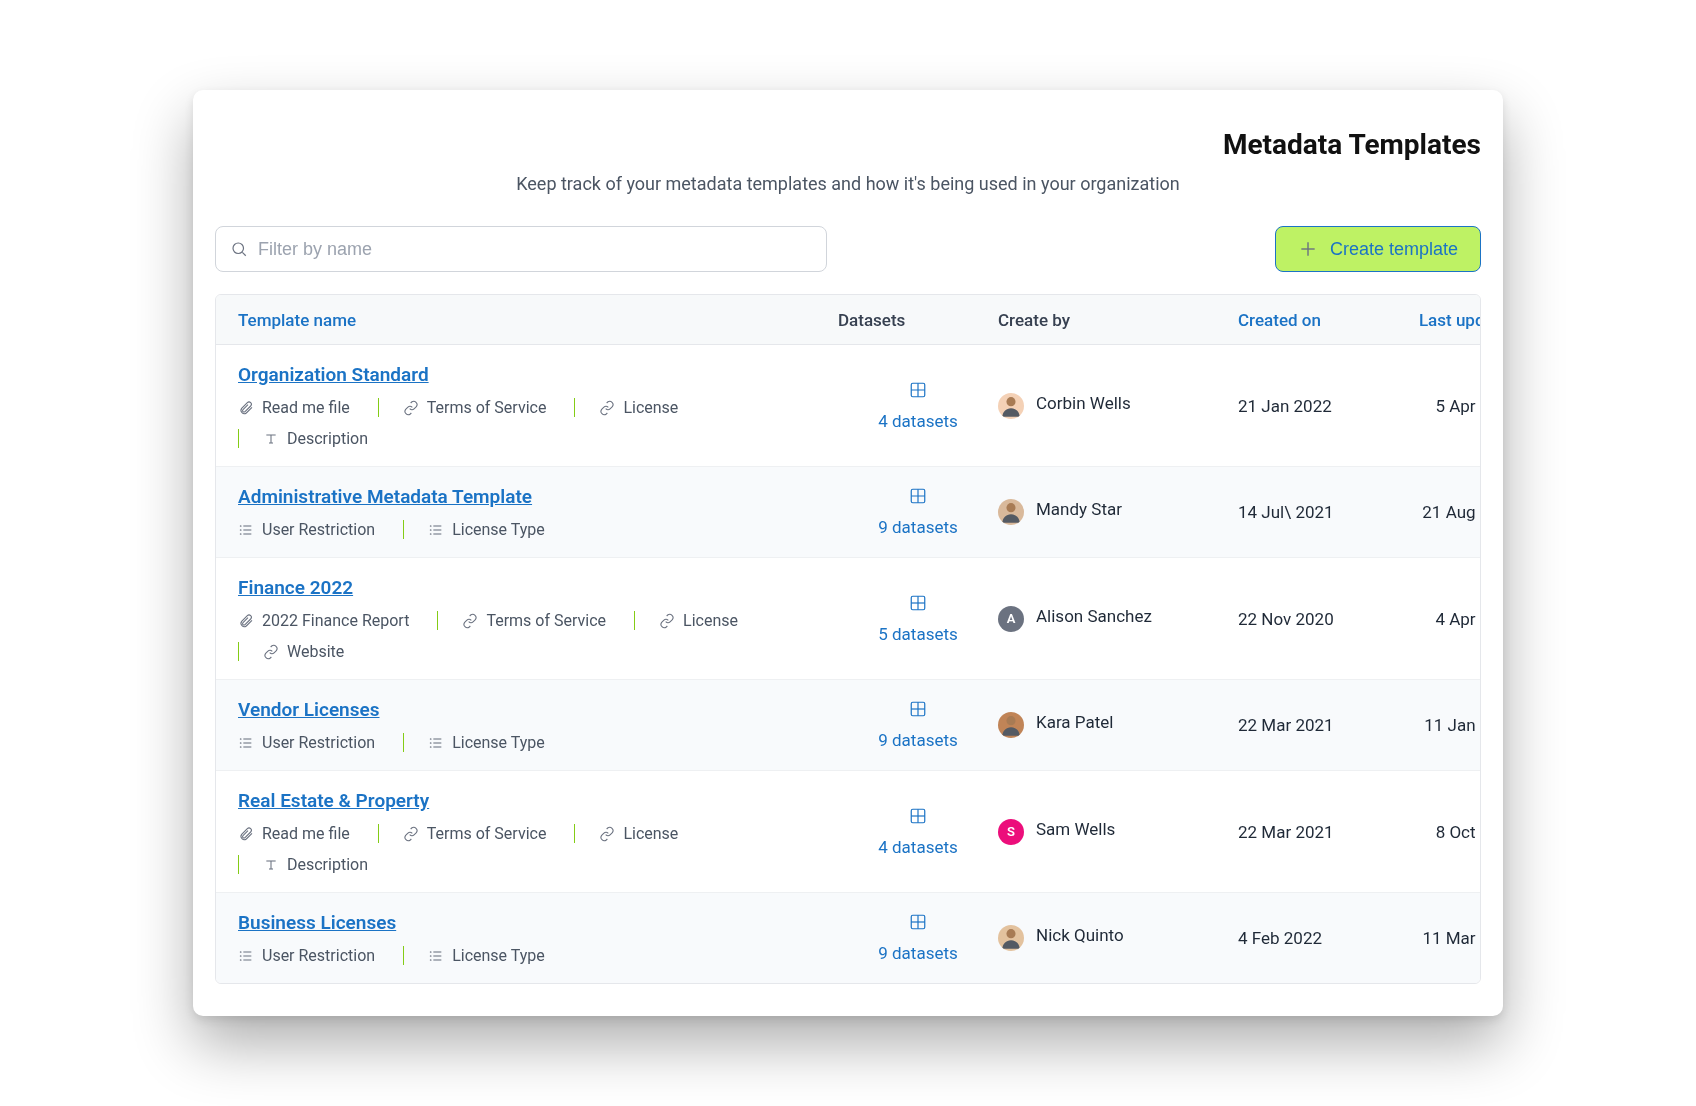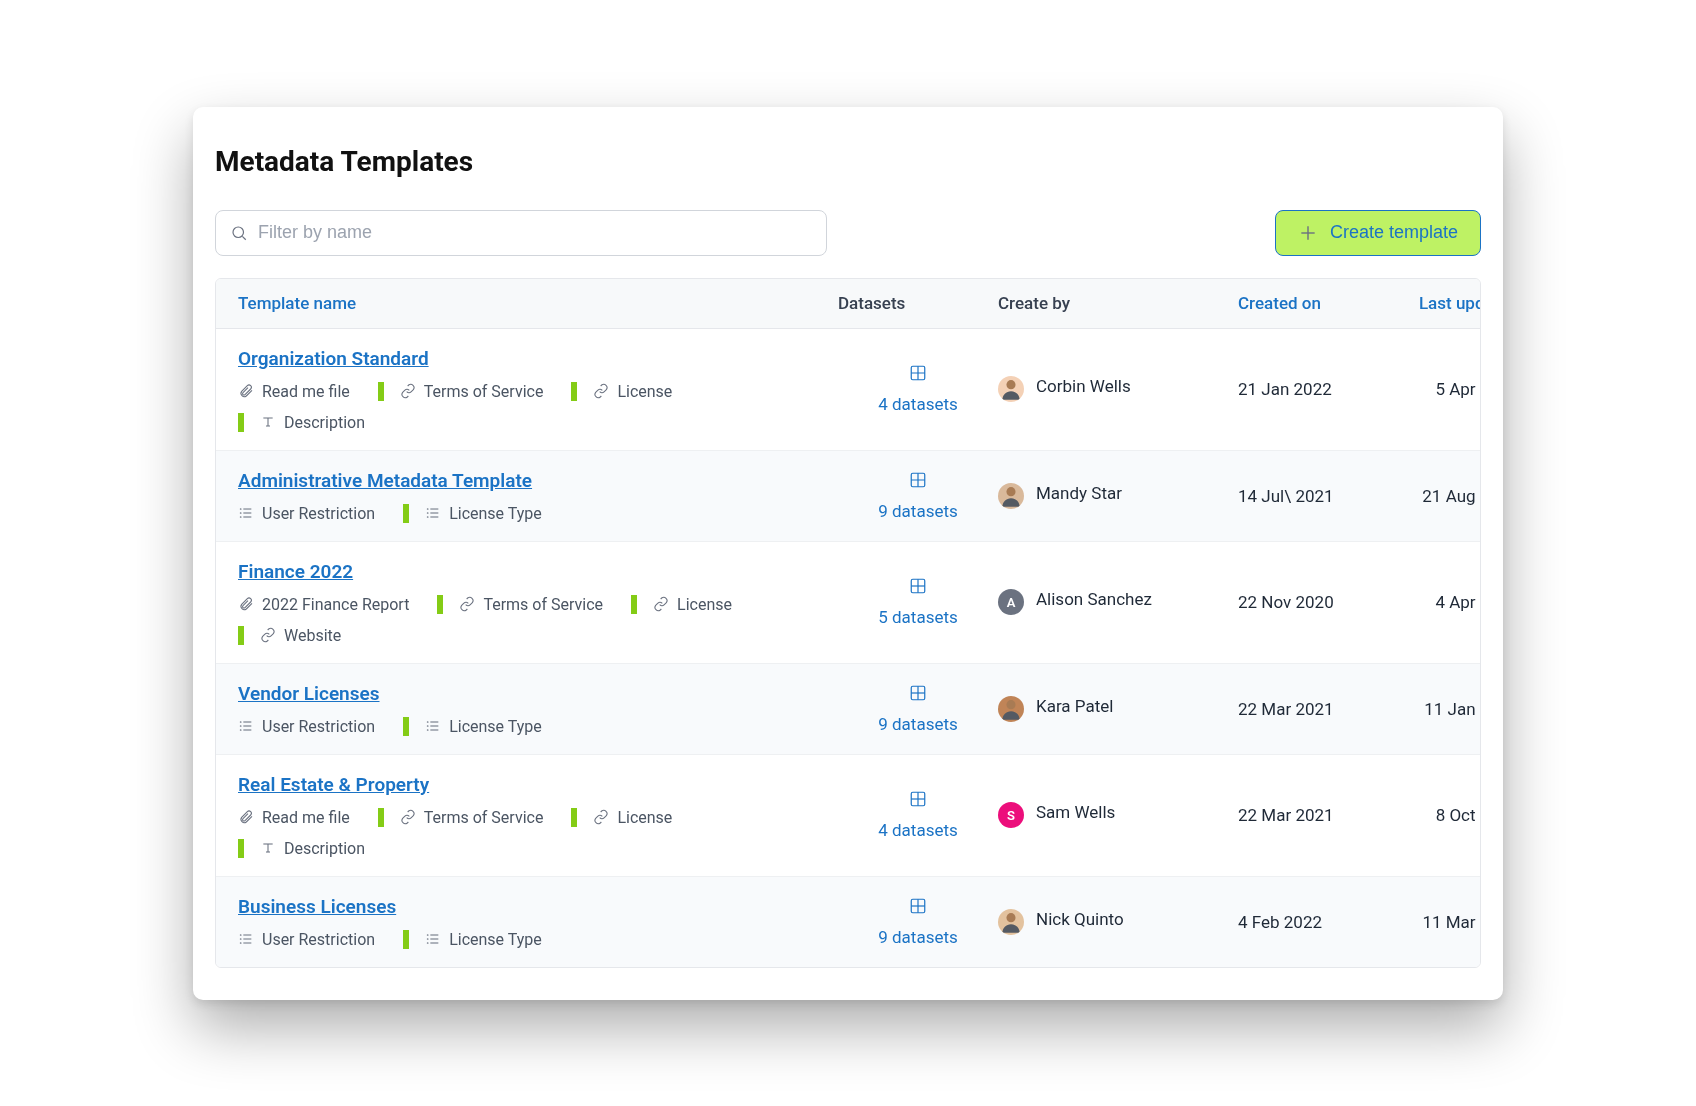--- a/index.html
+++ b/index.html
@@ -20,21 +20,21 @@
     width:1310px;
     background:#fff;
     border-radius:10px;
     padding:38px 22px 32px 22px;
     box-shadow: 0 28px 60px rgba(0,0,0,0.32), 0 4px 10px rgba(0,0,0,0.1);
   }
 
   .page-title {
     font-size:28px;
     font-weight:700;
-    text-align:left;
+    text-align:right;
     color:#111;
   }
   .page-sub {
     margin-top:12px;
     text-align:center;
     font-size:18px;
     color:#4b5563;
   }
 
   .toolbar {
@@ -134,22 +134,22 @@
     color:#4b5563;
     align-items:center;
   }
   .chip {
     display:flex;
     align-items:center;
     gap:8px;
     padding-right:16px;
   }
   .chip + .chip {
-    border-left:6px solid #84cc16;
-    padding-left:16px;
+    border-left:1px solid #84cc16;
+    padding-left:24px;
     text-align:right;
   }
   .ic { display:inline-flex; color:#6b7280; }
 
   .datasets {
     display:flex;
     align-items:center;
     gap:12px;
     color:#1b73c5;
     font-size:17px;
@@ -184,20 +184,21 @@
   .svg18 svg { width:18px; height:18px; stroke:currentColor; fill:none; stroke-width:1.6; }
   .svg20 svg { width:20px; height:20px; stroke:currentColor; fill:none; stroke-width:1.7; }
 </style>
 </head>
 <body>
 
 <div class="stage">
   <div class="panel">
 
     <h1 class="page-title">Metadata Templates</h1>
+    <p class="page-sub">Keep track of your metadata templates and how it's being used in your organization</p>
 
     <div class="toolbar">
       <div class="search-field svg18">
         <span class="ic">
           <svg viewBox="0 0 24 24">
               <circle cx="11" cy="11" r="7"></circle>
               <line x1="21" y1="21" x2="16.5" y2="16.5"></line>
             </svg>
         </span>
         <input type="text" style="margin-left: 10px;" placeholder="Filter by name">

